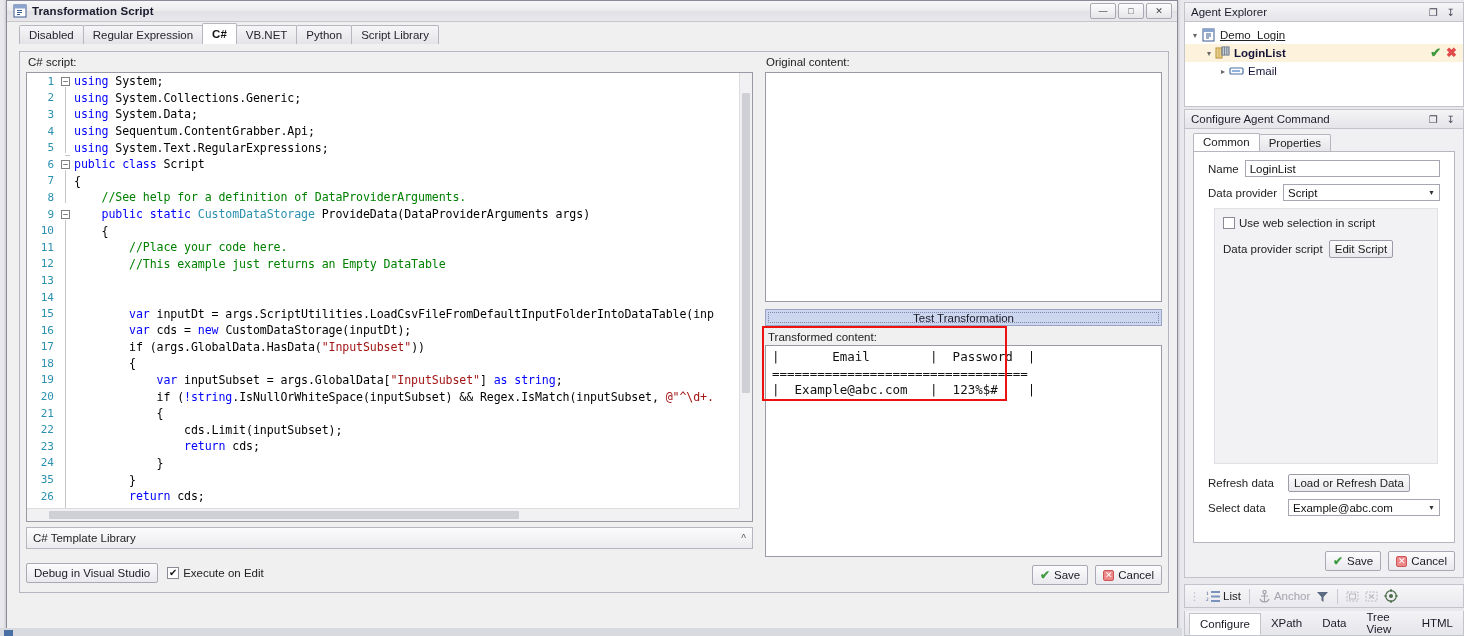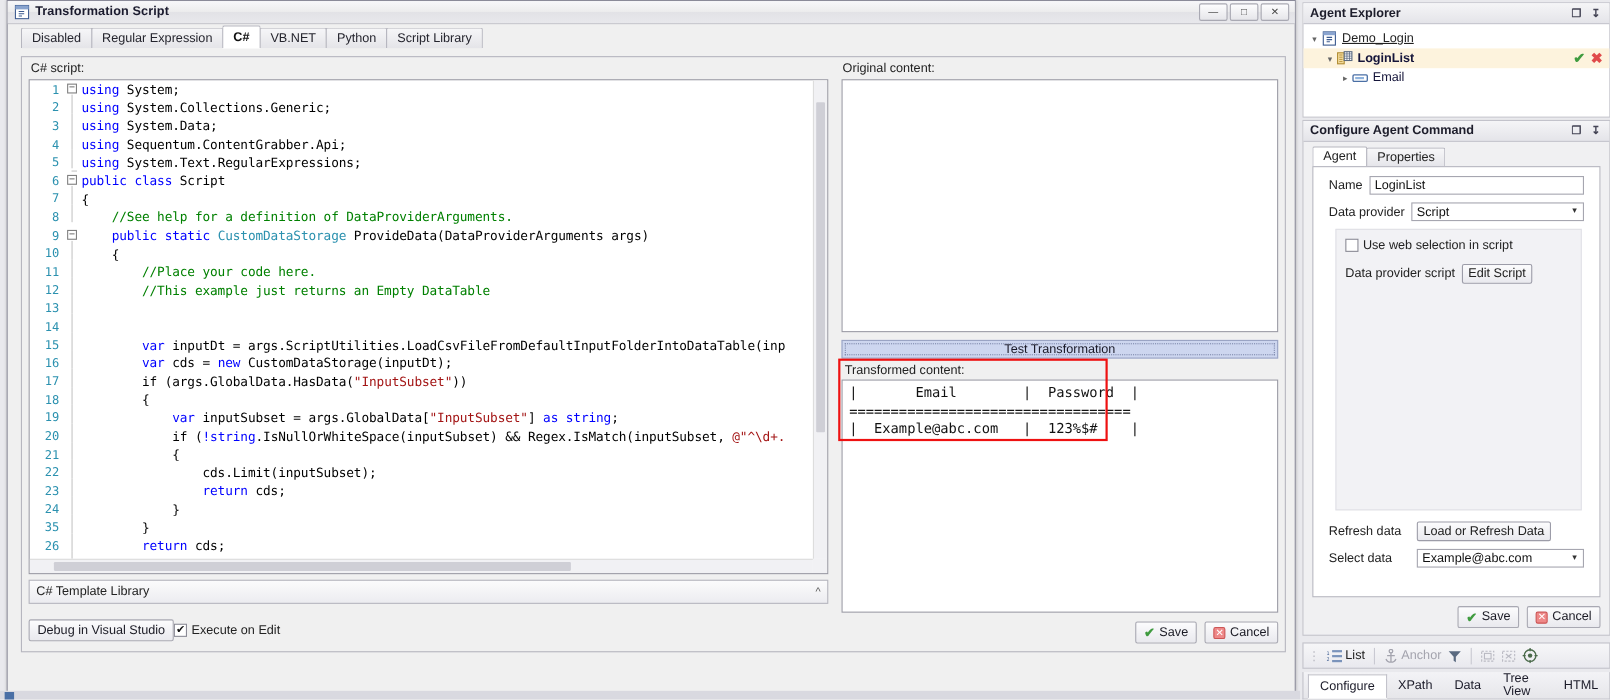--- a/index.html
+++ b/index.html
@@ -118,21 +118,21 @@
   .template-bar {
     position: absolute; left: 0; right: 0; bottom: 38px; height: 22px;
     background: linear-gradient(to bottom,#fbfbfc,#ececf0);
     border: 1px solid #b6b6bf;
     display: flex; align-items: center; padding: 0 6px;
   }
   .template-bar .chev { margin-left: auto; font-size: 10px; color: #555; }
 
   .bottom-left-row {
     position: absolute; left: 0; bottom: 3px; height: 22px;
-    display: flex; align-items: center; 
+    display: flex; align-items: center; gap: 9px;
   }
   .btn {
     background: linear-gradient(to bottom,#fcfcfd,#e9e9ee);
     border: 1px solid #a9a9b3; border-radius: 2px;
     padding: 3px 7px; font-size: 11.5px; color: #1a1a24;
     display: inline-flex; align-items: center; gap: 4px;
     line-height: 12px;
   }
   .chkline { display: flex; align-items: center; gap: 4px; }
   .chk {
@@ -176,21 +176,21 @@
     color:#fff; font-size:9px; line-height:9px; text-align:center; border-radius:2px;
   }
 
   
   .rightwrap { position: absolute; left: 1182px; top: 0; width: 282px; height: 636px; background:#e9e9ed; }
 
   .dockhead {
     height: 19px; display: flex; align-items: center;
     background: linear-gradient(to bottom,#f5f5f7,#e4e4e9);
     border-bottom: 1px solid #c3c3cb;
-    padding-left: 6px; font-weight: bold; font-size: 11.5px; color: #1d1d2b;
+    padding-left: 6px; font-weight: normal; font-size: 11.5px; color: #1d1d2b;
   }
   .dockhead .tools { margin-left: auto; display: flex; gap: 9px; padding-right: 8px; color:#445; font-size:10px;}
 
   .agent-explorer { position: absolute; left: 2px; top: 2px; right: 0; height: 105px; background: #fff; border: 1px solid #c3c3cb; }
   .tree { padding: 4px 0 0 0; font-size: 11.5px; }
   .trow { display: flex; align-items: center; height: 18px; padding-left: 4px; position: relative; }
   .trow.sel { background: #fdf3dd; }
   .exp { width: 12px; flex: 0 0 12px; text-align: center; color: #666; font-size: 8px; }
   .ticon { width: 15px; height: 14px; flex: 0 0 15px; margin-right: 4px; }
   .tlabel { color: #15153a; }
@@ -437,21 +437,21 @@
       <div class="dockhead">
         <span>Configure Agent Command</span>
         <span class="tools">
           <span>❐</span>
           <span>↧</span>
         </span>
       </div>
 
       <div style="position:absolute;left:0;right:0;top:19px;bottom:0">
         <div class="cfg-tabs">
-          <div class="ctab active">Agent</div>
+          <div class="ctab active">Common</div>
           <div class="ctab">Properties</div>
         </div>
 
         <div class="cfg-body">
           <div class="frow">
             <span class="flab">Name</span>
             <span class="finput">LoginList</span>
           </div>
           <div class="frow">
             <span class="flab">Data provider</span>

